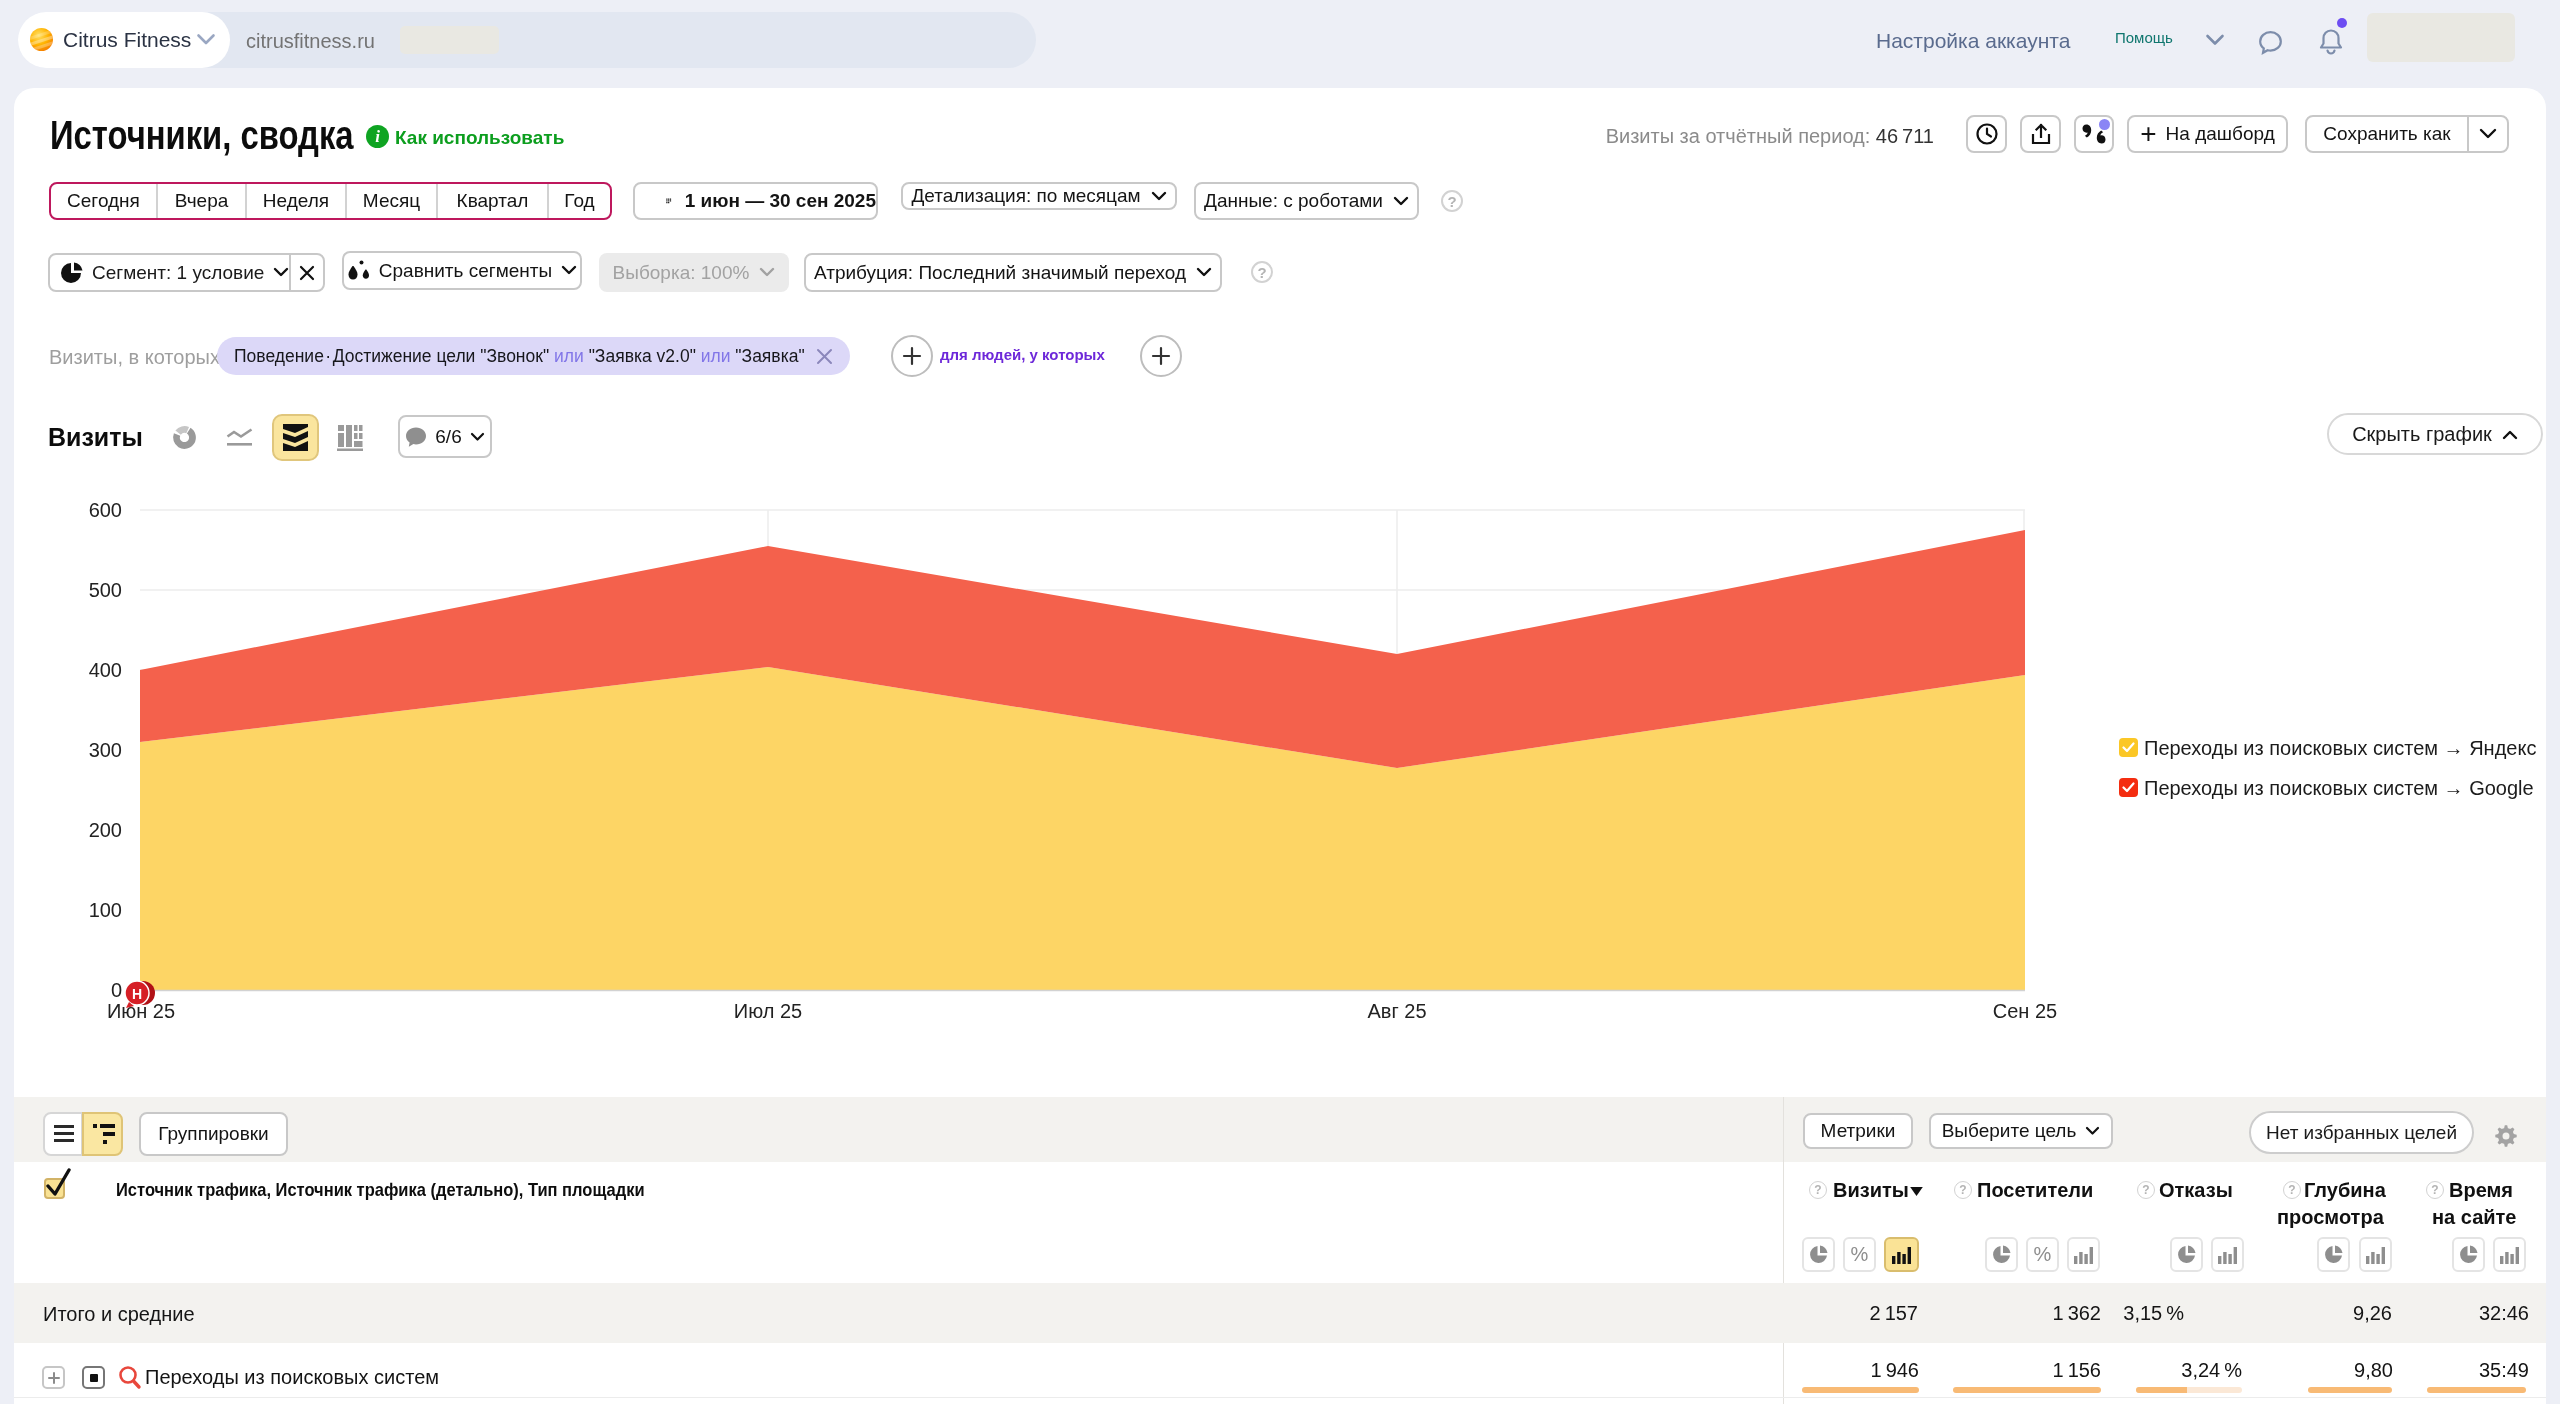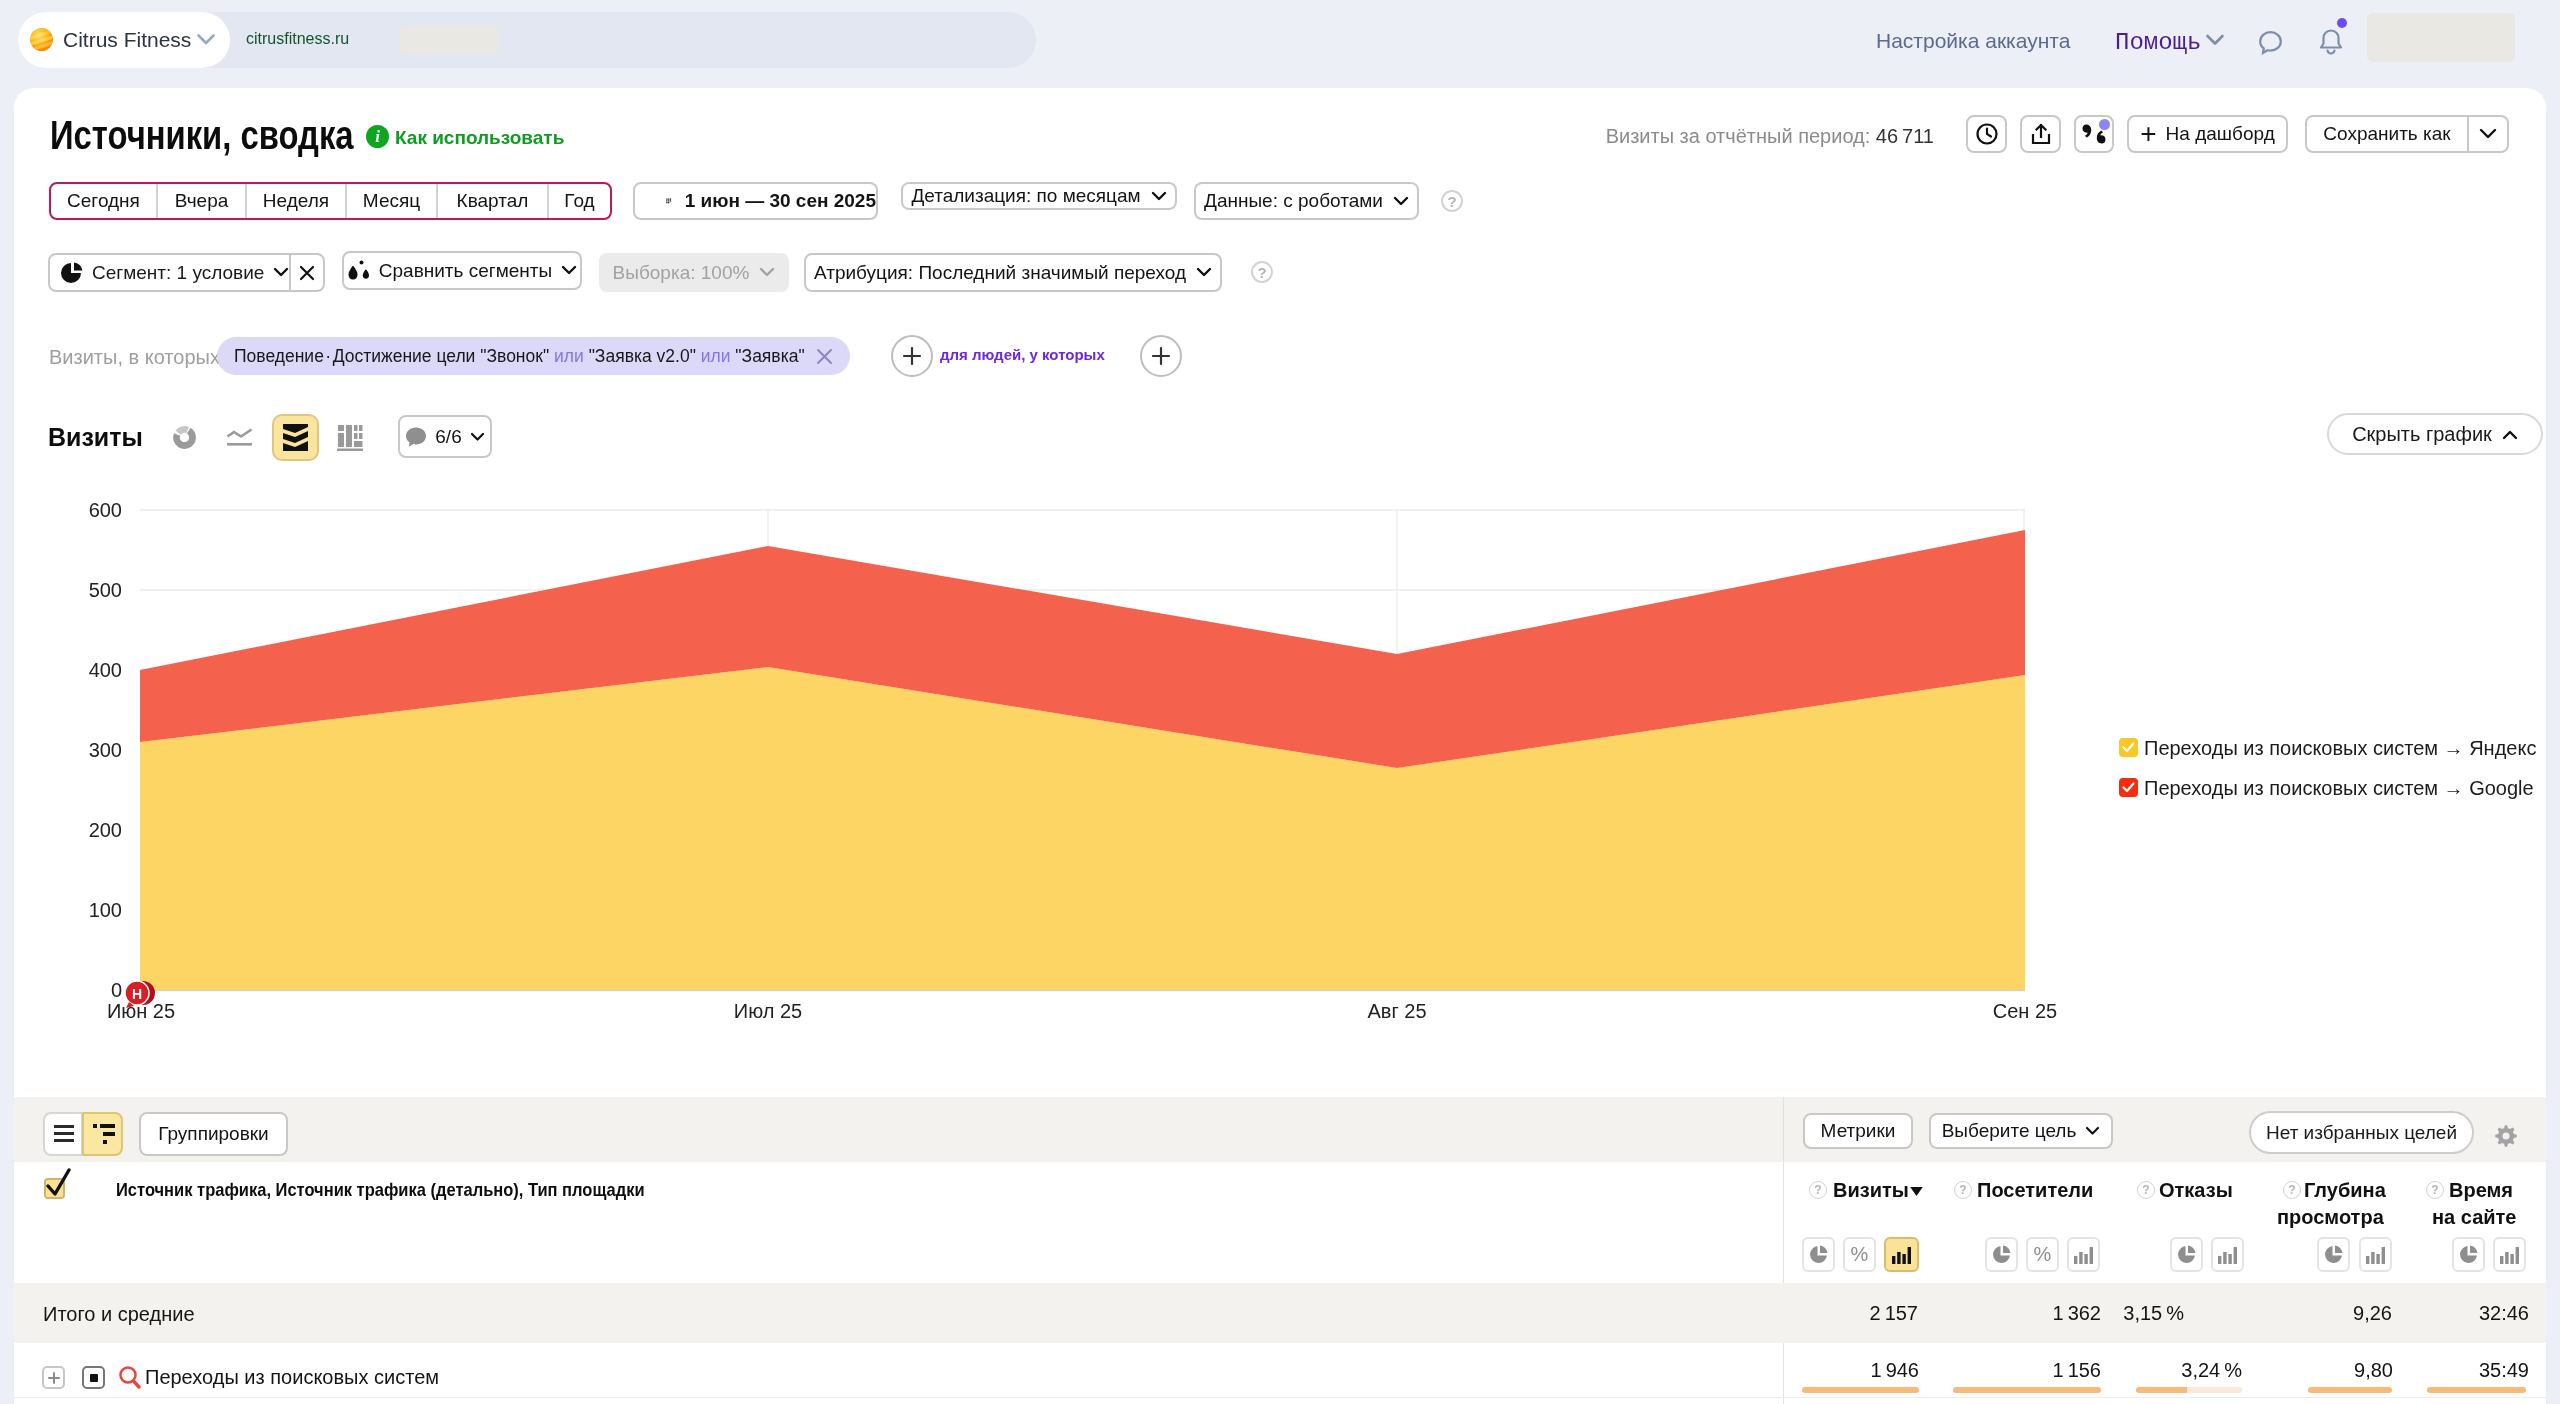--- a/index.html
+++ b/index.html
@@ -19,24 +19,24 @@
 <div class="a" style="left:18px;top:12px;width:212px;height:56px;background:#ffffff;border-radius:28px;"></div>
 <div class="a" style="left:30px;top:28px;width:23px;height:23px;border-radius:50%;background:radial-gradient(circle at 38% 32%,#ffe066 0%,#ffb300 45%,#f57c00 80%,#ef6c00 100%);overflow:hidden;">
   <div style="position:absolute;left:-2px;top:5px;width:28px;height:3px;background:#fff3;transform:rotate(-18deg);"></div>
   <div style="position:absolute;left:-2px;top:11px;width:28px;height:3px;background:#ffffff55;transform:rotate(-18deg);"></div>
   <div style="position:absolute;left:-2px;top:17px;width:28px;height:3px;background:#ffffff44;transform:rotate(-18deg);"></div>
 </div>
 <div class="a" style="left:63px;top:28px;font-size:21px;color:#2b3344;">Citrus Fitness</div>
 <svg class="a" style="left:196px;top:33px;" width="20" height="14" viewBox="0 0 20 14">
     <path d="M2.5 2.5 L10 10 L17.5 2.5" fill="none" stroke="#9aa7c2" stroke-width="2.6" stroke-linecap="round" stroke-linejoin="round"></path>
   </svg>
-<div class="a" style="left:246px;top:30px;font-size:16px;color:#14532d;">citrusfitness.ru</div>
+<div class="a" style="left:246px;top:30px;font-size:20px;color:#737373;">citrusfitness.ru</div>
 <div class="a" style="left:400px;top:26px;width:99px;height:28px;background:#e9e8e2;border-radius:5px;"></div>
 <div class="a" style="left:1876px;top:29px;font-size:21px;color:#5a6b8e;">Настройка аккаунта</div>
-<div class="a" style="left:2115px;top:29px;font-size:24px;color:#4c1d95;font-family:Liberation Mono, monospace;">Помощь</div>
+<div class="a" style="left:2115px;top:29px;font-size:15px;color:#0f766e;">Помощь</div>
 <svg class="a" style="left:2205px;top:34px;" width="20" height="13" viewBox="0 0 20 13">
     <path d="M2.5 2 L10 9.5 L17.5 2" fill="none" stroke="#7d8dab" stroke-width="2.6" stroke-linecap="round" stroke-linejoin="round"></path>
   </svg>
 <svg class="a" style="left:2258px;top:30px;" width="25" height="25" viewBox="0 0 25 25">
     <path d="M12.5 2.2 C6.8 2.2 2.2 6.3 2.2 11.4 C2.2 14.2 3.6 16.7 5.8 18.4 L5 22.8 L9.6 20.2 C10.5 20.4 11.5 20.6 12.5 20.6 C18.2 20.6 22.8 16.5 22.8 11.4 C22.8 6.3 18.2 2.2 12.5 2.2 Z" fill="none" stroke="#7d8dab" stroke-width="2.2"></path>
   </svg>
 <svg class="a" style="left:2318px;top:28px;" width="26" height="28" viewBox="0 0 26 28">
     <path d="M13 2.5 C8.5 2.5 5.5 5.8 5.5 10 L5.5 15.5 L3 19.5 L23 19.5 L20.5 15.5 L20.5 10 C20.5 5.8 17.5 2.5 13 2.5 Z" fill="none" stroke="#7d8dab" stroke-width="2.2" stroke-linejoin="round"></path>
     <path d="M9.5 22.5 C10 24.5 11.3 25.5 13 25.5 C14.7 25.5 16 24.5 16.5 22.5" fill="none" stroke="#7d8dab" stroke-width="2.2" stroke-linecap="round"></path>
   </svg>

